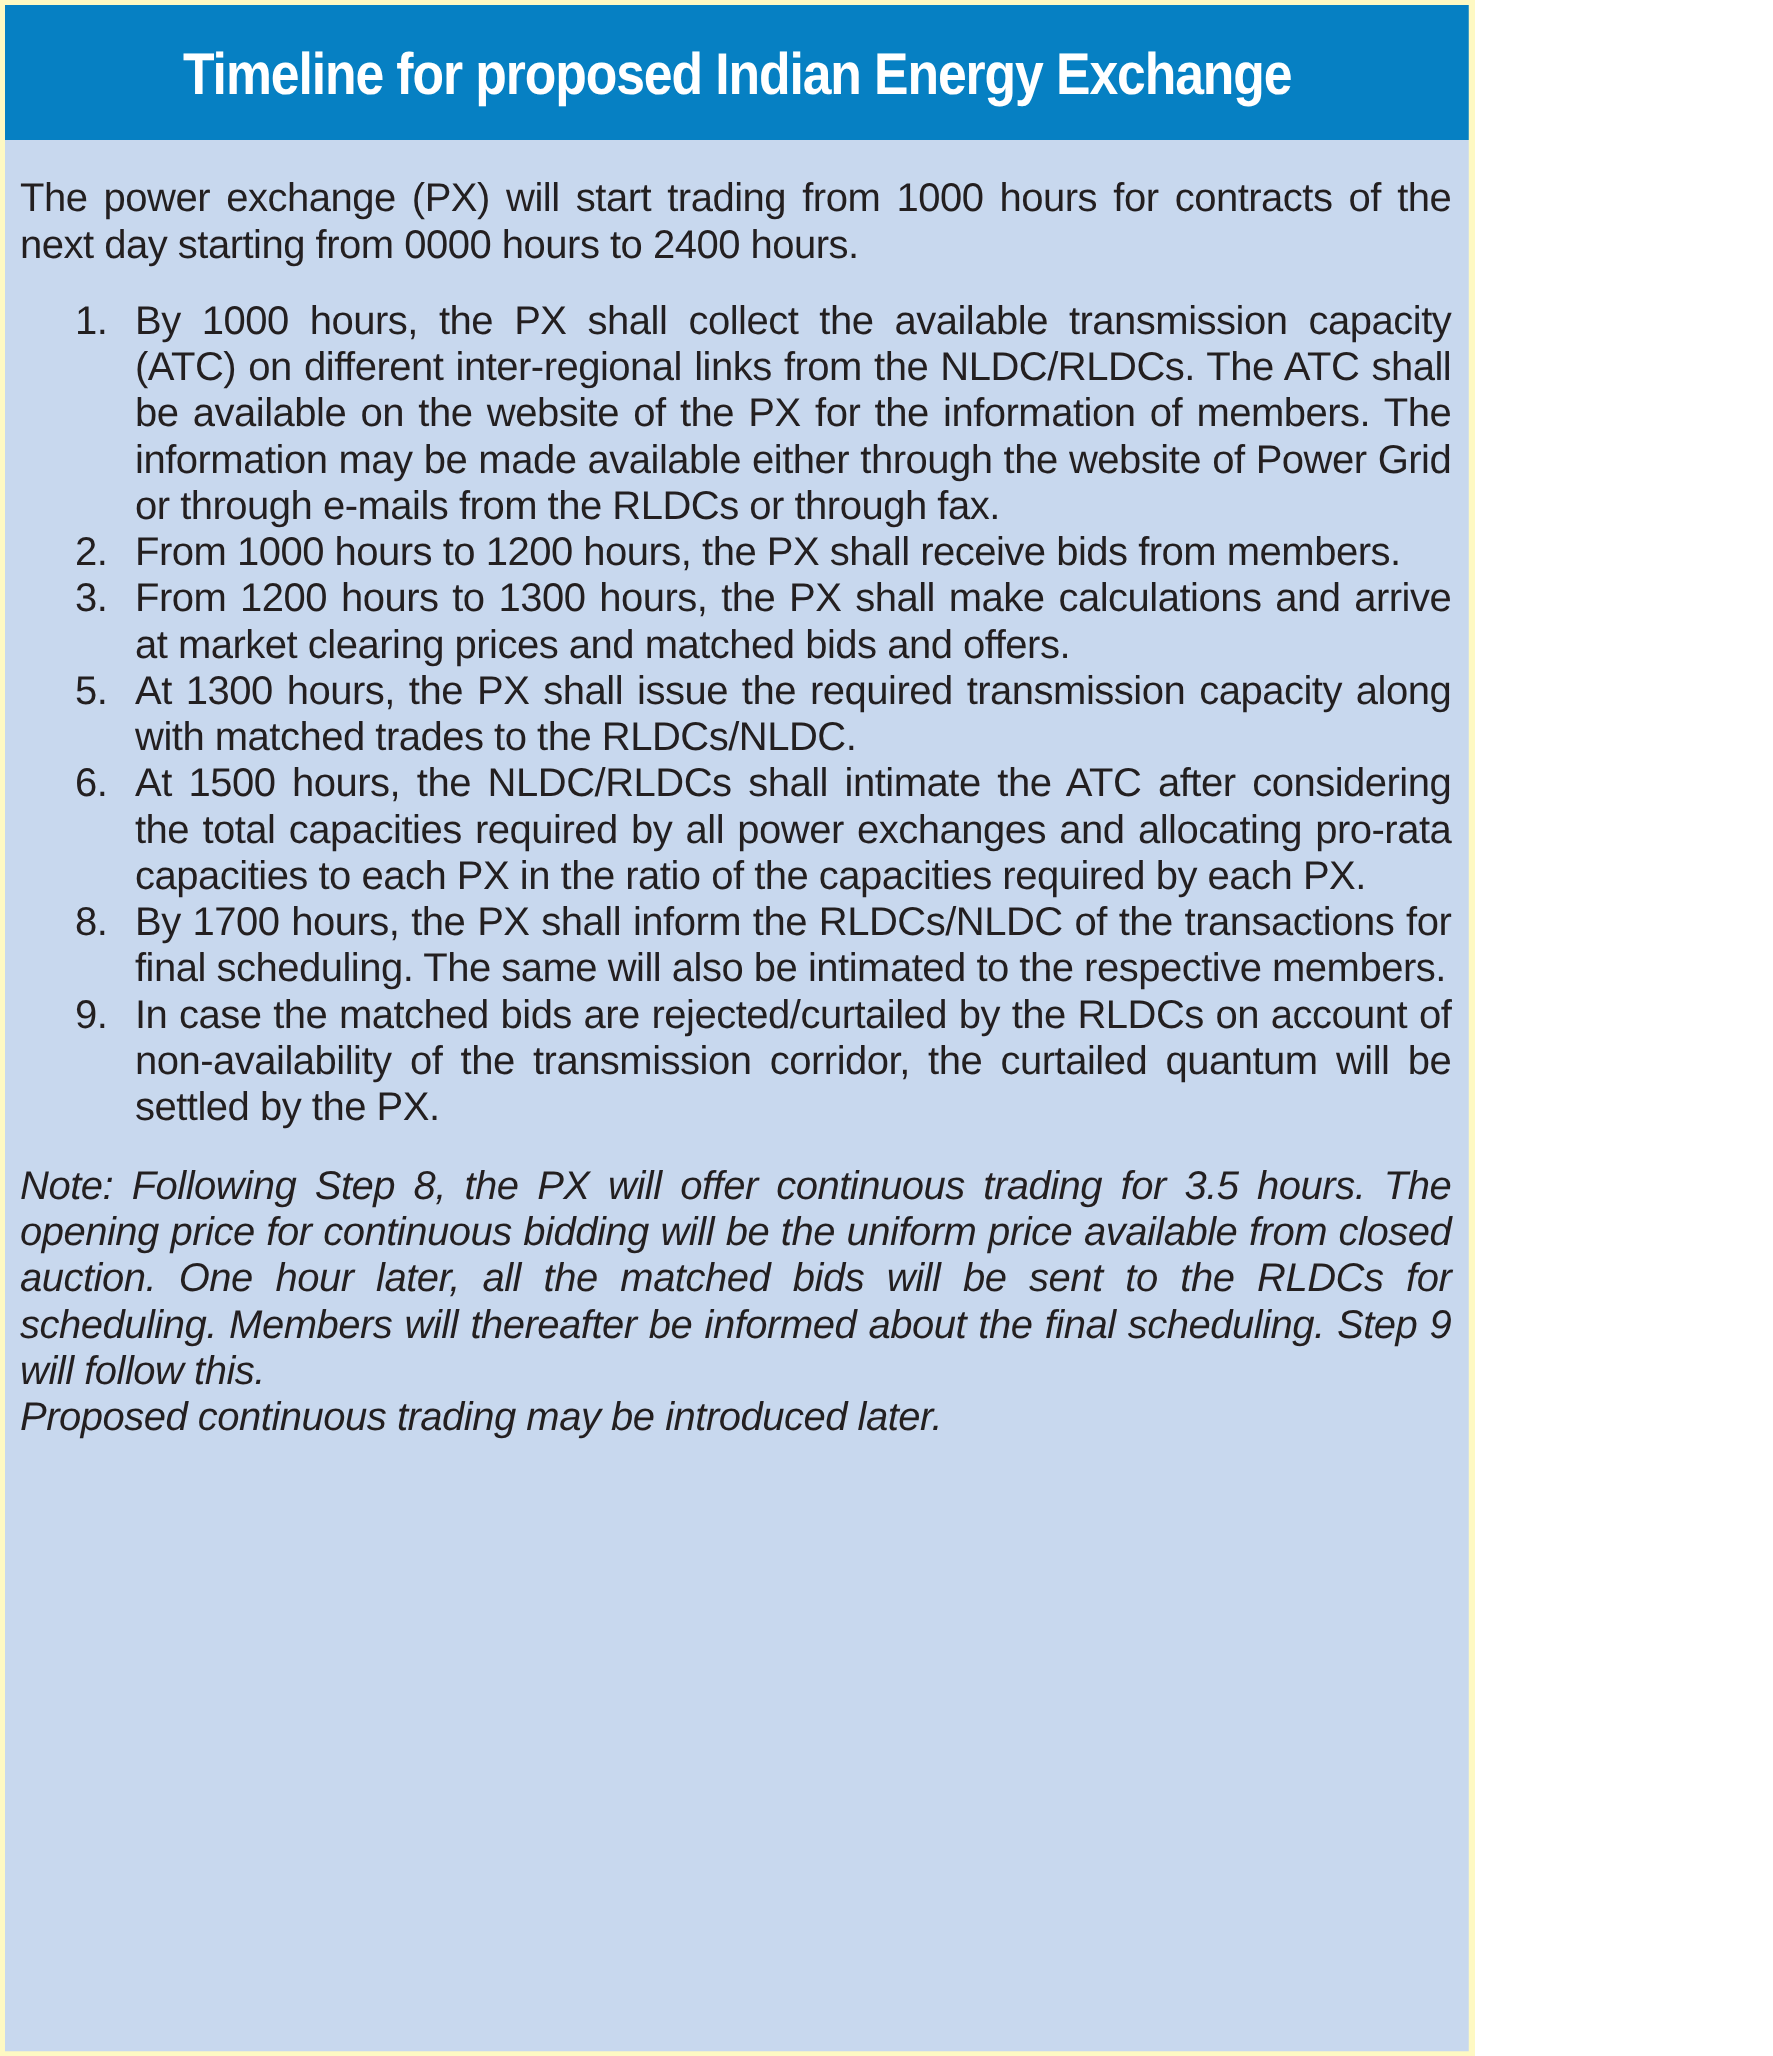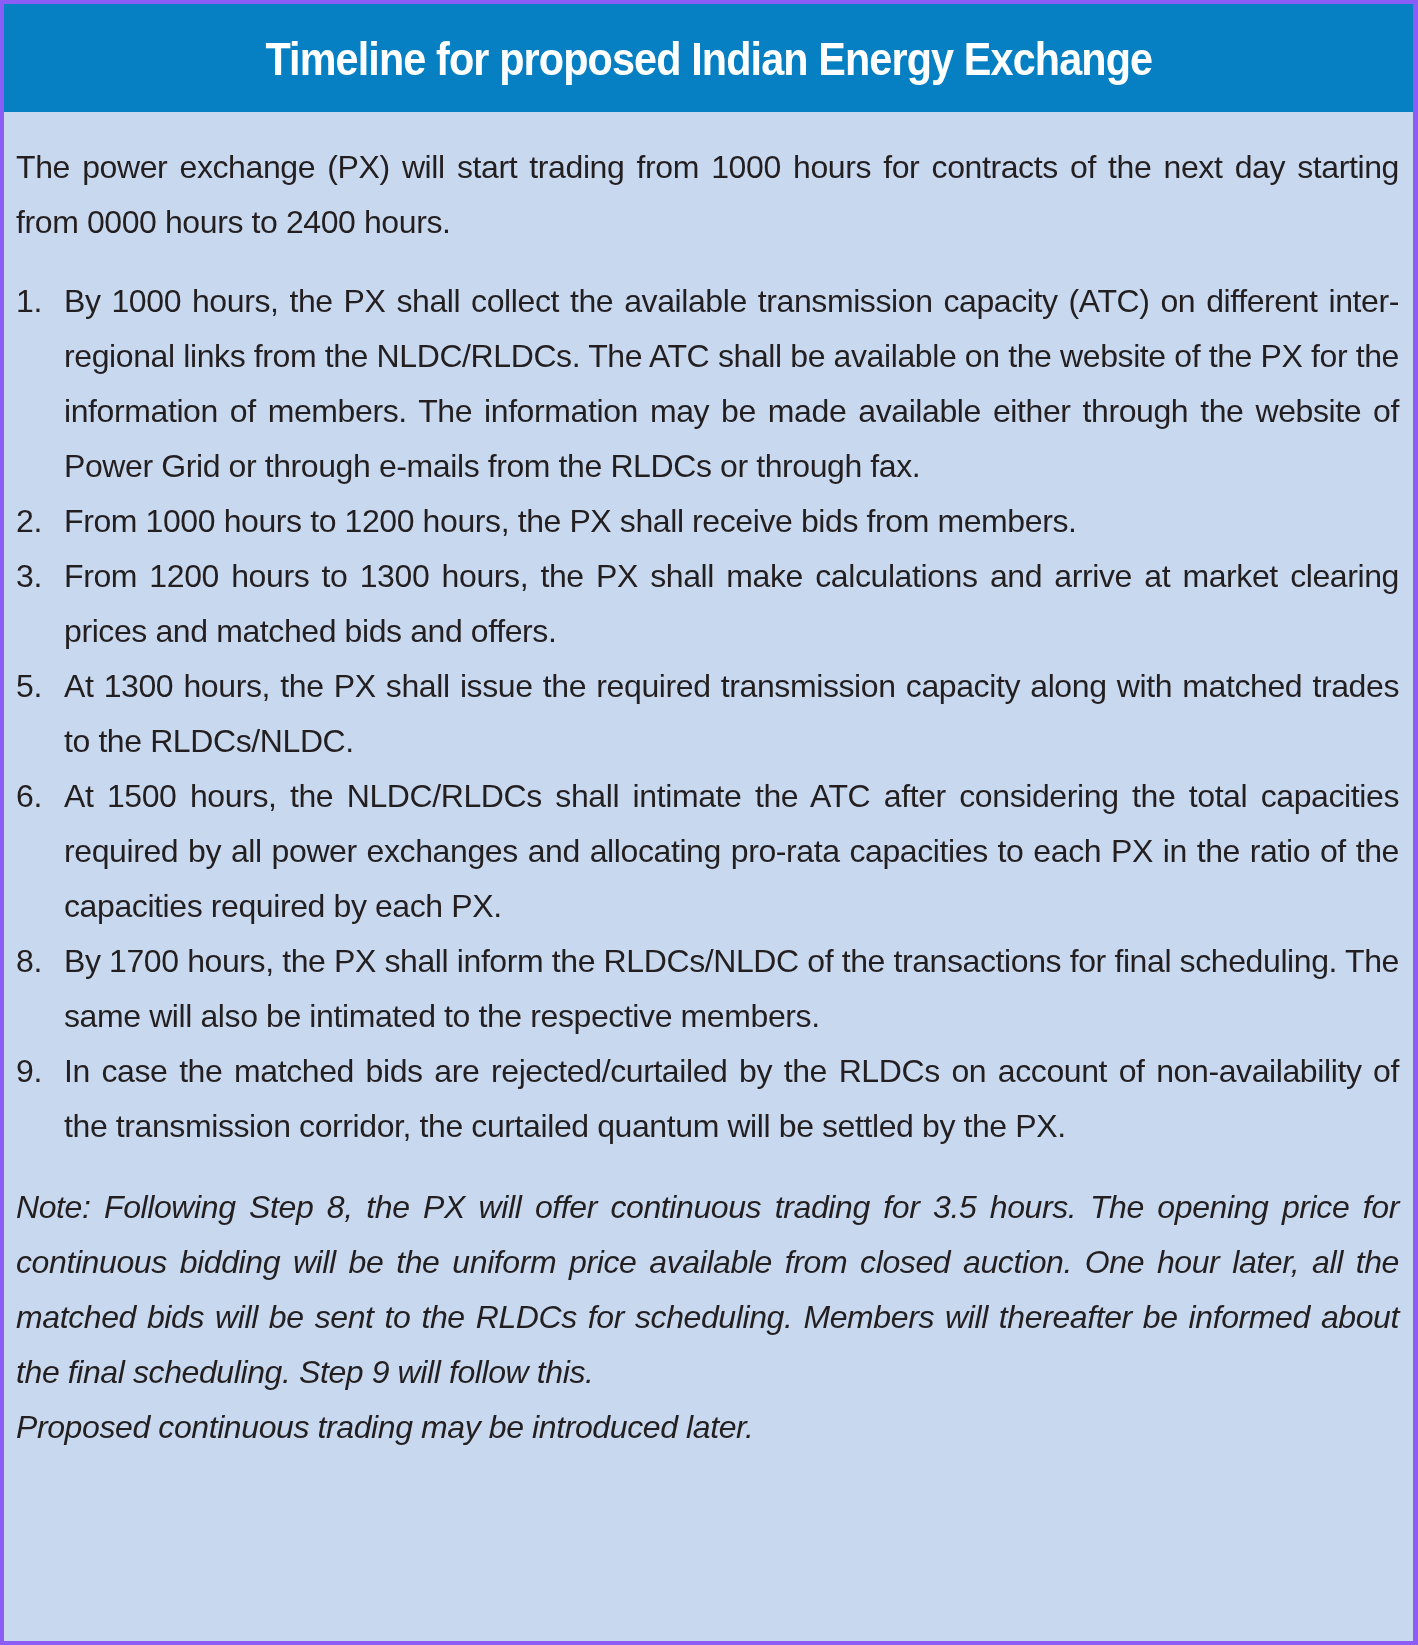--- a/index.html
+++ b/index.html
@@ -1,20 +1,20 @@
 <!DOCTYPE html>
 <html><head>
 <meta charset="utf-8">
 <style>
   html, body { margin: 0; padding: 0; background: #ffffff; }
   .page {
-    width: 1418px;
+    width: 1180px;
     height: 1645px;
     box-sizing: border-box;
-    background: #8b5cf6;
+    background: #fef9c3;
     padding: 4px 5px 4px 4px;
     font-family: "Liberation Sans", sans-serif;
   }
   .header {
     height: 108px;
     background: #0680c3;
     display: flex;
     align-items: center;
     justify-content: center;
   }
@@ -26,37 +26,38 @@
     transform: scaleX(0.88);
     white-space: nowrap;
   }
   .content {
     height: calc(100% - 108px);
     box-sizing: border-box;
     background: #c8d8ee;
     color: #231f20;
     padding: 20px 14px 0 12px;
     font-size: 32px;
-    line-height: 55px;
+    line-height: 37px;
     letter-spacing: -0.4px;
     overflow: hidden;
   }
   .intro {
     margin: 8px 0 24px 0;
     text-align: justify;
   }
   ol.timeline {
     list-style: none;
     margin: 0;
     padding: 0;
   }
   ol.timeline li {
     text-align: justify;
     padding-left: 48px;
     text-indent: -48px;
+    margin-left: 44px;
   }
   ol.timeline .num {
     display: inline-block;
     width: 48px;
     text-indent: 0;
   }
   .note {
     margin: 26px 0 0 0;
     font-style: italic;
     text-align: justify;

